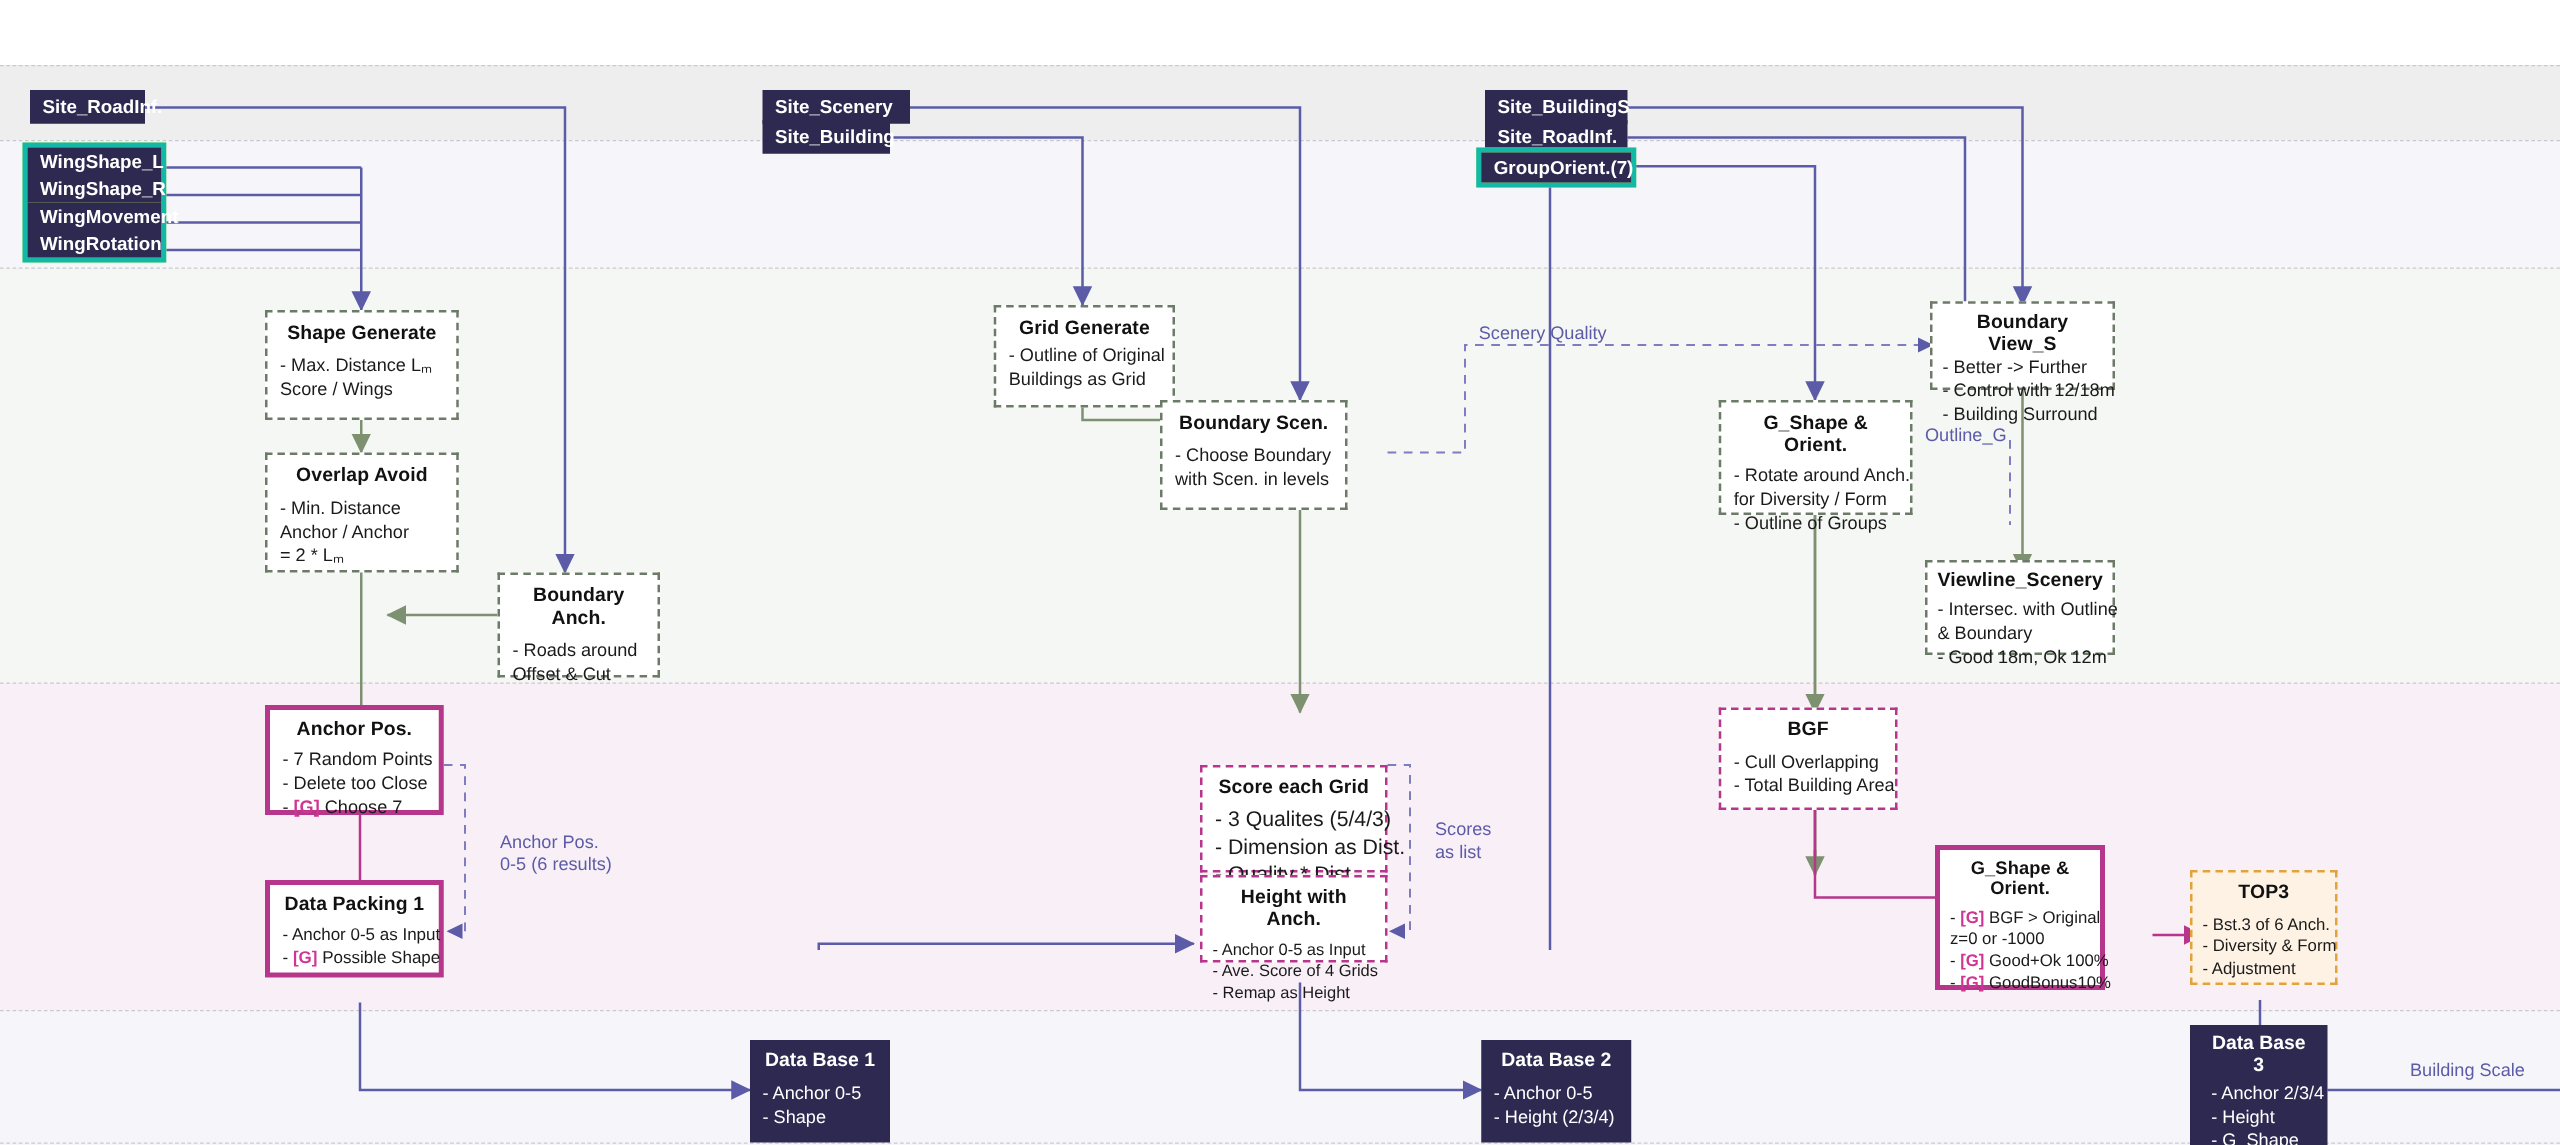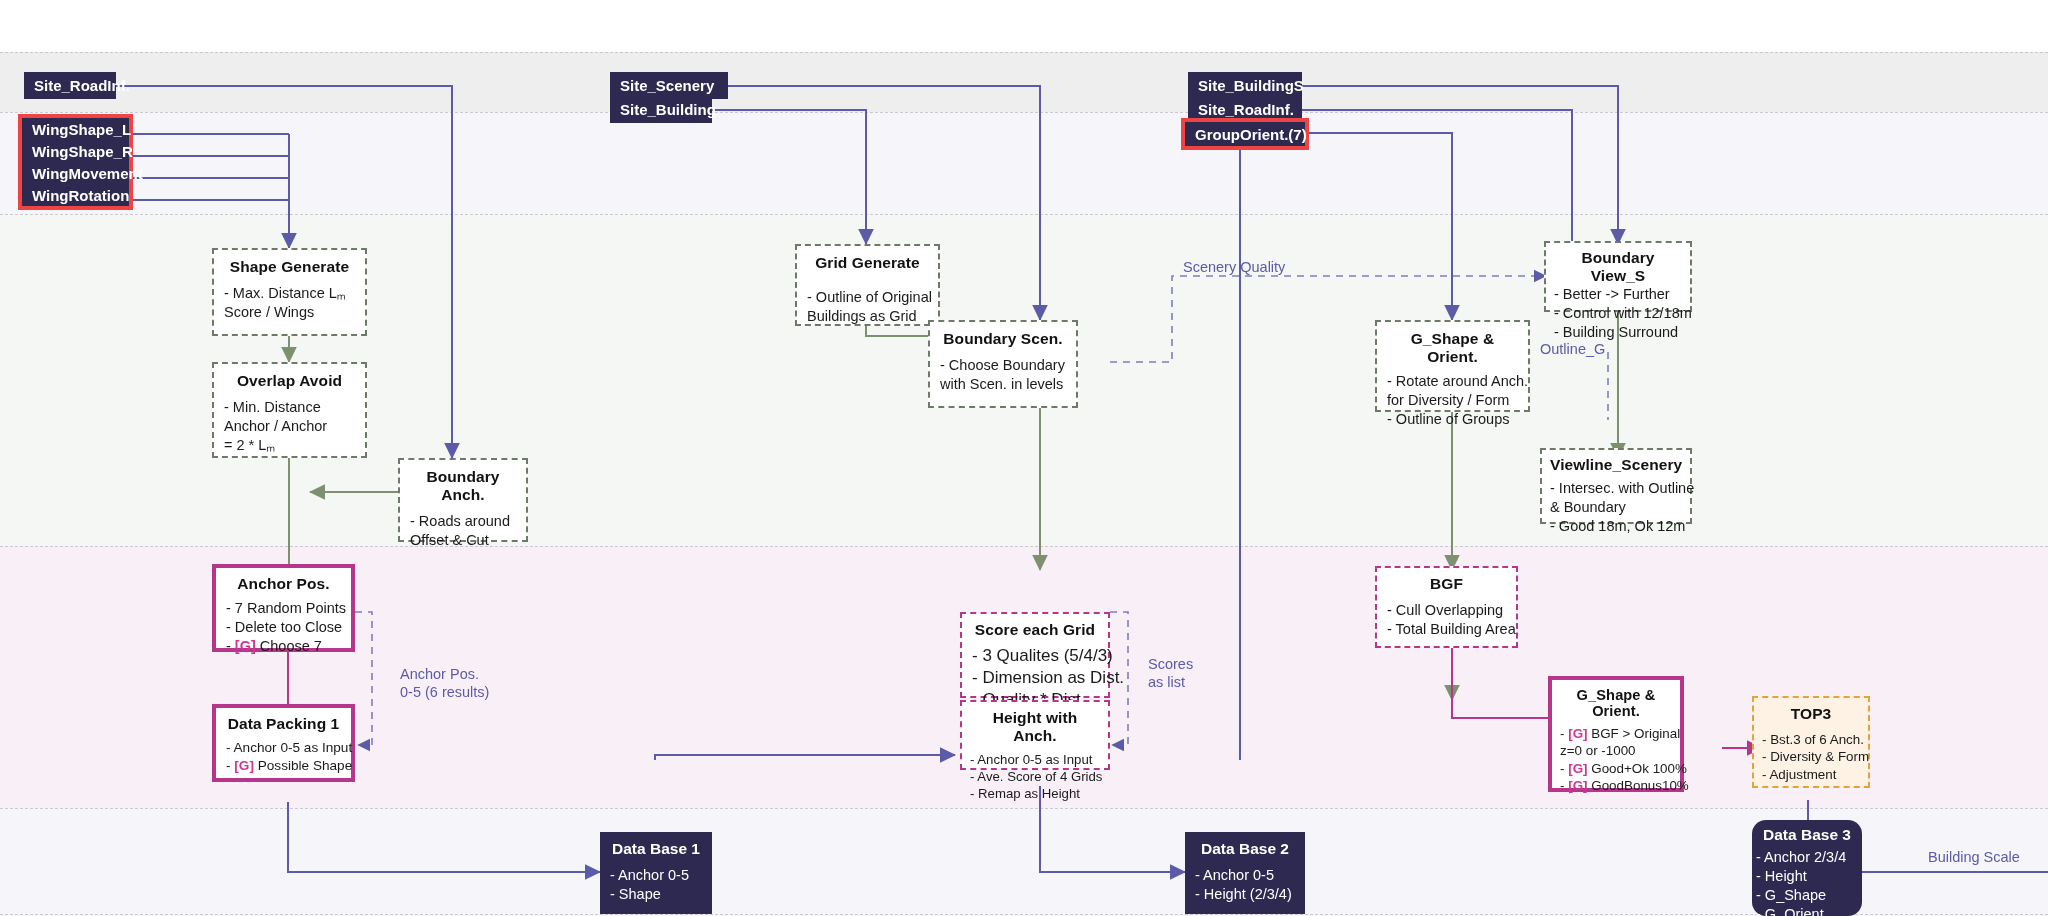--- a/index.html
+++ b/index.html
@@ -33,21 +33,21 @@
   .dashed-pink  { border:2px dashed #b5368a; }
   .solid-pink   { border:4px solid #b5368a; }
   .dashed-orange{ border:2px dashed #e2a33c; background:#fdf2e4; }
 
   
   .chip {
     position:absolute; background:#2e2950; color:#ffffff;
     font-weight:bold; font-size:15px; display:flex; align-items:center;
     padding:0 10px; white-space:nowrap;
   }
-  .chipgroup { position:absolute; border:4px solid #ef4444; background:#bef264; }
+  .chipgroup { position:absolute; border:4px solid #14b8a6; background:#bef264; }
   .chipgroup .chip { position:relative; }
 
   
   .db { position:absolute; background:#2e2950; color:#fff; }
   .db .title { font-weight:bold; font-size:15.5px; text-align:center; color:#fff; }
   .db .body  { font-size:14.5px; text-align:left; line-height:1.30; color:#fff; }
   .db .body div { white-space:nowrap; }
 
   
   #wires { position:absolute; left:0; top:0; width:2048px; height:916px; pointer-events:none; }
@@ -214,21 +214,21 @@
   <div class="node dashed-green" style="left:398px; top:458px; width:130px; height:84px; padding:8px 10px;">
     <div class="title">Boundary Anch.</div>
     <div class="body" style="margin-top:8px;">
       <div>- Roads around</div>
       <div>  Offset &amp; Cut</div>
     </div>
   </div>
 
   <div class="node dashed-green" style="left:795px; top:244px; width:145px; height:82px; padding:8px 10px;">
     <div class="title">Grid Generate</div>
-    <div class="body" style="margin-top:16px;">
+    <div class="body" style="margin-top:4px;">
       <div>- Outline of Original</div>
       <div>  Buildings as Grid</div>
     </div>
   </div>
 
   <div class="node dashed-green" style="left:928px; top:320px; width:150px; height:88px; padding:8px 10px;">
     <div class="title">Boundary Scen.</div>
     <div class="body" style="margin-top:8px;">
       <div>- Choose Boundary</div>
       <div>  with Scen. in levels</div>
@@ -333,21 +333,21 @@
   </div>
 
   <div class="db" style="left:1185px; top:832px; width:120px; height:82px; padding:8px 10px;">
     <div class="title">Data Base 2</div>
     <div class="body" style="margin-top:8px;">
       <div>- Anchor 0-5</div>
       <div>- Height (2/3/4)</div>
     </div>
   </div>
 
-  <div class="db" style="left:1752px; top:820px; width:110px; height:96px; padding:6px 4px;border-radius:14px;">
+  <div class="db" style="left:1752px; top:820px; width:110px; height:96px; padding:6px 17px;">
     <div class="title">Data Base 3</div>
     <div class="body" style="margin-top:4px;">
       <div>- Anchor 2/3/4</div>
       <div>- Height</div>
       <div>- G_Shape</div>
       <div>- G_Orient.</div>
     </div>
   </div>
 
   <div class="flabel" style="left:400px; top:665px;">

